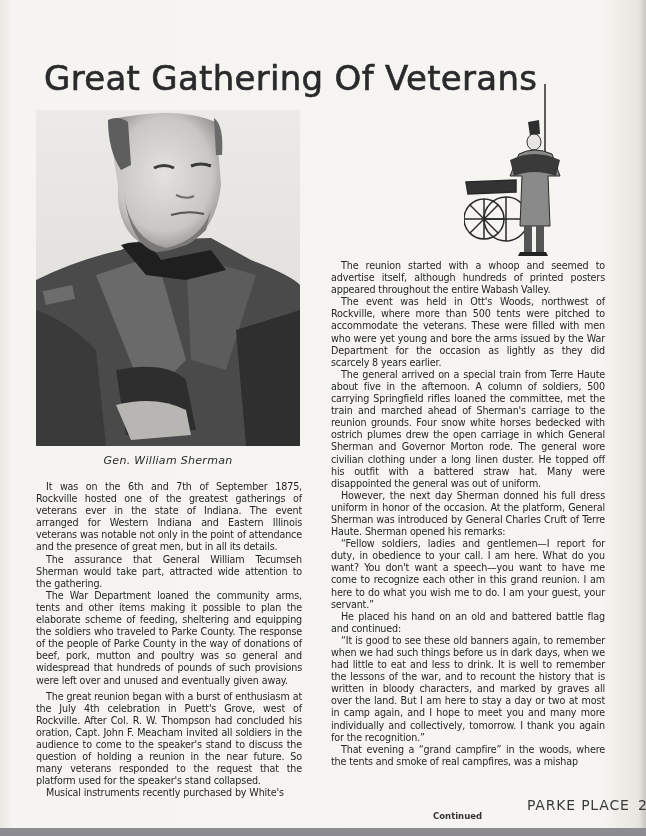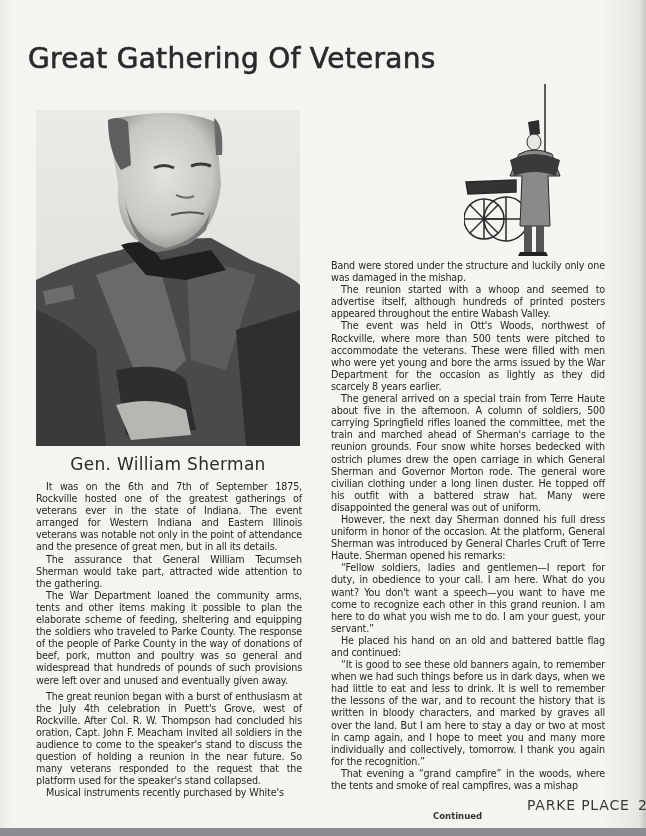--- a/index.html
+++ b/index.html
@@ -18,31 +18,31 @@
     position: absolute; right: 0; top: 0; width: 8px; height: 836px;
     background: linear-gradient(90deg, rgba(0,0,0,0), rgba(0,0,0,0.08));
   }
   .bottom-edge {
     position: absolute; left: 0; bottom: 0; width: 646px; height: 8px;
     background: #8d8c92;
   }
   .title {
     position: absolute; left: 28px; top: 42px;
     font-family: "DejaVu Sans", sans-serif;
-    font-size: 28px; font-weight: normal; letter-spacing: 0.3px;
-    color: #2a2a2c; margin: 0; -webkit-text-stroke: 0.6px #2a2a2c;
+    font-size: 34px; font-weight: normal; letter-spacing: 0.3px;
+    color: #2a2a2c; margin: 16px; -webkit-text-stroke: 0.6px #2a2a2c;
     white-space: nowrap;
   }
   .portrait {
     position: absolute; left: 36px; top: 110px; width: 264px; height: 336px;
   }
   .portrait svg { width: 100%; height: 100%; display: block; }
   .caption {
     position: absolute; left: 36px; top: 454px; width: 264px; text-align: center;
-    font-size: 17px; color: #2a2a2a; letter-spacing: 0.3px;
+    font-size: 11px; color: #2a2a2a; letter-spacing: 0.3px; font-style: italic;
   }
   .soldier {
     position: absolute; left: 464px; top: 84px; width: 112px; height: 174px;
   }
   .soldier svg { width: 100%; height: 100%; display: block; }
   .col {
     position: absolute; font-size: 9.6px; line-height: 12.1px; color: #262626;
     text-align: justify; letter-spacing: -0.15px;
   }
   .col p { margin: 0; text-indent: 10px; }
@@ -136,21 +136,20 @@
 
   <div class="col col-left">
     <p>It was on the 6th and 7th of September 1875, Rockville hosted one of the greatest gatherings of veterans ever in the state of Indiana. The event arranged for Western Indiana and Eastern Illinois veterans was notable not only in the point of attendance and the presence of great men, but in all its details.</p>
     <p>The assurance that General William Tecumseh Sherman would take part, attracted wide attention to the gathering.</p>
     <p>The War Department loaned the community arms, tents and other items making it possible to plan the elaborate scheme of feeding, sheltering and equipping the soldiers who traveled to Parke County. The response of the people of Parke County in the way of donations of beef, pork, mutton and poultry was so general and widespread that hundreds of pounds of such provisions were left over and unused and eventually given away.</p>
     <p class="gap">The great reunion began with a burst of enthusiasm at the July 4th celebration in Puett's Grove, west of Rockville. After Col. R. W. Thompson had concluded his oration, Capt. John F. Meacham invited all soldiers in the audience to come to the speaker's stand to discuss the question of holding a reunion in the near future. So many veterans responded to the request that the platform used for the speaker's stand collapsed.</p>
     <p>Musical instruments recently purchased by White's</p>
   </div>
 
   <div class="col col-right">
-    <p style="text-indent:0">Band were stored under the structure and luckily only one was damaged in the mishap.</p>
     <p>The reunion started with a whoop and seemed to advertise itself, although hundreds of printed posters appeared throughout the entire Wabash Valley.</p>
     <p>The event was held in Ott's Woods, northwest of Rockville, where more than 500 tents were pitched to accommodate the veterans. These were filled with men who were yet young and bore the arms issued by the War Department for the occasion as lightly as they did scarcely 8 years earlier.</p>
     <p>The general arrived on a special train from Terre Haute about five in the afternoon. A column of soldiers, 500 carrying Springfield rifles loaned the committee, met the train and marched ahead of Sherman's carriage to the reunion grounds. Four snow white horses bedecked with ostrich plumes drew the open carriage in which General Sherman and Governor Morton rode. The general wore civilian clothing under a long linen duster. He topped off his outfit with a battered straw hat. Many were disappointed the general was out of uniform.</p>
     <p>However, the next day Sherman donned his full dress uniform in honor of the occasion. At the platform, General Sherman was introduced by General Charles Cruft of Terre Haute. Sherman opened his remarks:</p>
     <p>“Fellow soldiers, ladies and gentlemen—I report for duty, in obedience to your call. I am here. What do you want? You don't want a speech—you want to have me come to recognize each other in this grand reunion. I am here to do what you wish me to do. I am your guest, your servant.”</p>
     <p>He placed his hand on an old and battered battle flag and continued:</p>
     <p>“It is good to see these old banners again, to remember when we had such things before us in dark days, when we had little to eat and less to drink. It is well to remember the lessons of the war, and to recount the history that is written in bloody characters, and marked by graves all over the land. But I am here to stay a day or two at most in camp again, and I hope to meet you and many more individually and collectively, tomorrow. I thank you again for the recognition.”</p>
     <p>That evening a “grand campfire” in the woods, where the tents and smoke of real campfires, was a mishap</p>
   </div>
 

